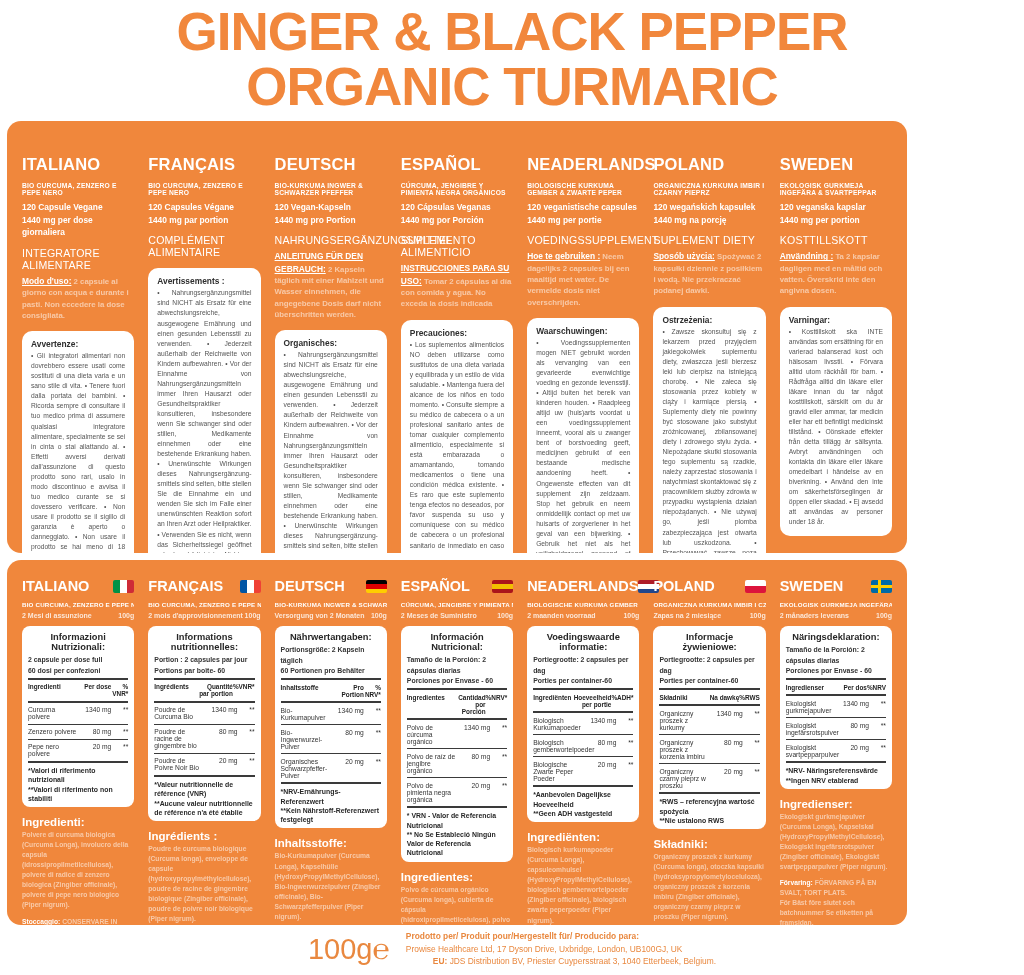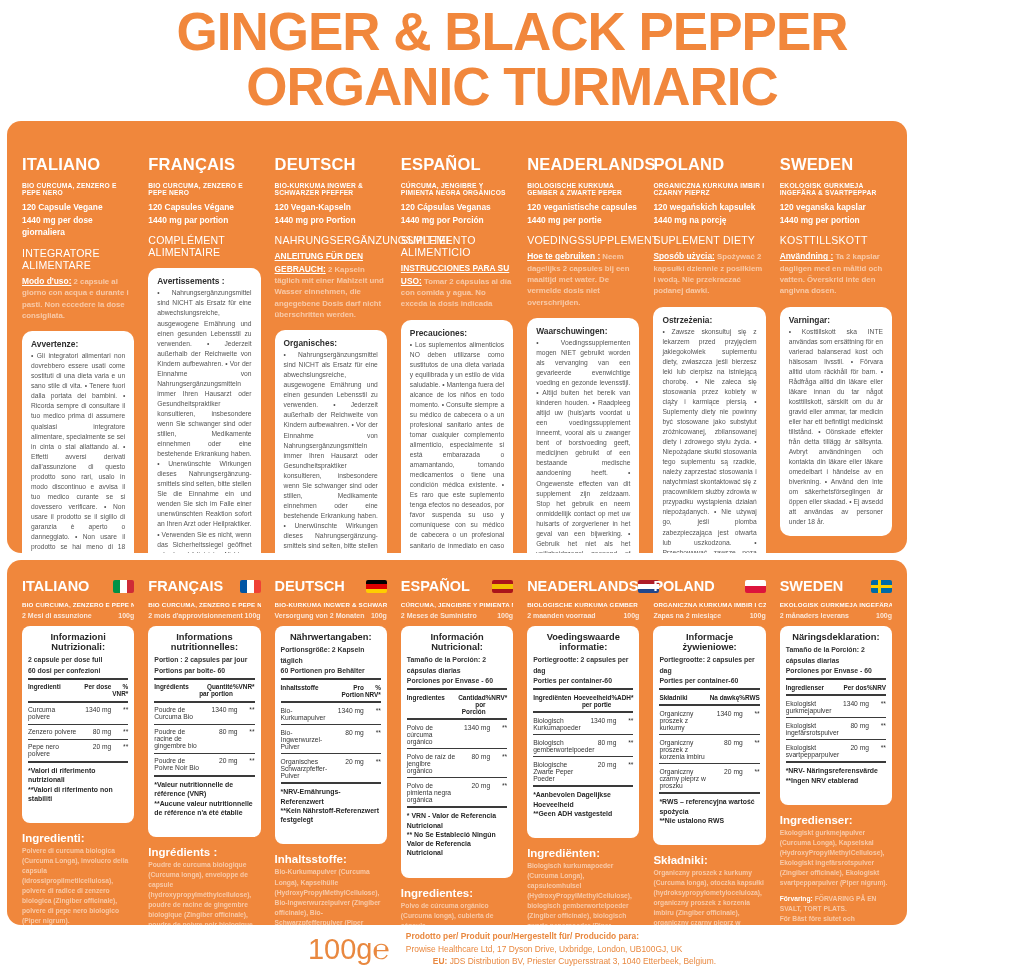--- a/index.html
+++ b/index.html
@@ -38,21 +38,21 @@
   .flag-nl { background:linear-gradient(180deg,#AE1C28 33.4%,#fff 33.4% 66.7%,#21468B 66.7%); }
   .flag-pl { background:linear-gradient(180deg,#fff 50%,#DC143C 50%); }
   .flag-se { background:linear-gradient(90deg,transparent 32%,#FECC00 32% 47%,transparent 47%),
                         linear-gradient(180deg,transparent 37%,#FECC00 37% 63%,transparent 63%),#006AA7; }
 
   .sub-bottom { color:#fff; font-weight:bold; font-size:6.2px; margin-top:7px; letter-spacing:.2px;
                 white-space:nowrap; overflow:hidden; }
   .supply-row { display:flex; justify-content:space-between; color:rgba(255,255,255,.8);
                 font-weight:bold; font-size:7px; margin-top:4px; }
 
-  .nutri-box { background:#fff; border-radius:8px; margin-top:7px; padding:6px 6px 20px; color:#333; }
+  .nutri-box { background:#fff; border-radius:8px; margin-top:7px; padding:6px 6px 4px; color:#333; }
   .nutri-title { text-align:center; font-weight:bold; font-size:9.3px; color:#272727; margin-bottom:3px; }
   .serving { font-size:6.9px; font-weight:bold; color:#333; line-height:1.5; }
   .ntable { margin-top:2px; }
   .nrow { display:flex; align-items:baseline; padding:3.5px 0; border-bottom:1.5px solid #3a3a3a; font-size:6.7px; color:#333; }
   .nrow.nhead { border-top:2px solid #3a3a3a; border-bottom:2px solid #3a3a3a; font-weight:bold; font-size:6.4px; color:#222; }
   .nrow.last { border-bottom:2px solid #3a3a3a; }
   .c-name { flex:1 1 auto; min-width:0; }
   .c-amt  { flex:0 0 34px; text-align:right; }
   .c-nrv  { flex:0 0 17px; text-align:right; }
   .footnotes { font-size:6.9px; font-weight:bold; color:#272727; line-height:1.35; margin-top:3px; }

